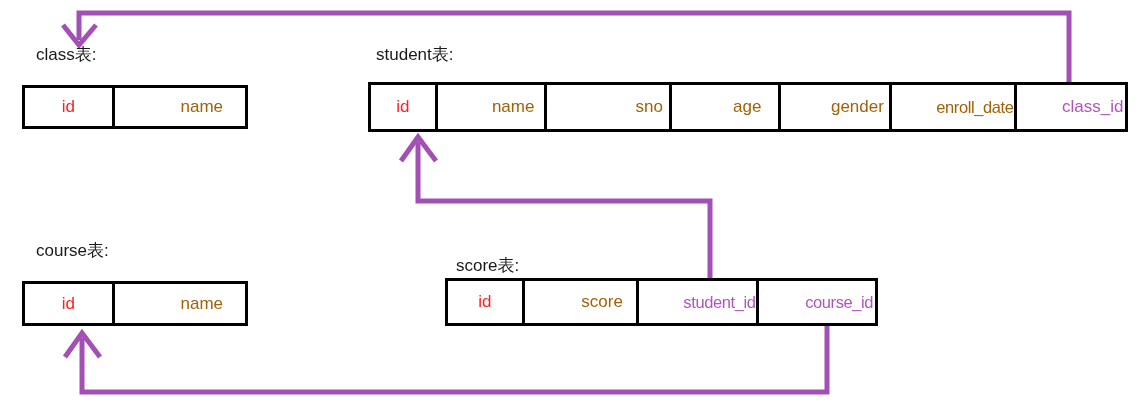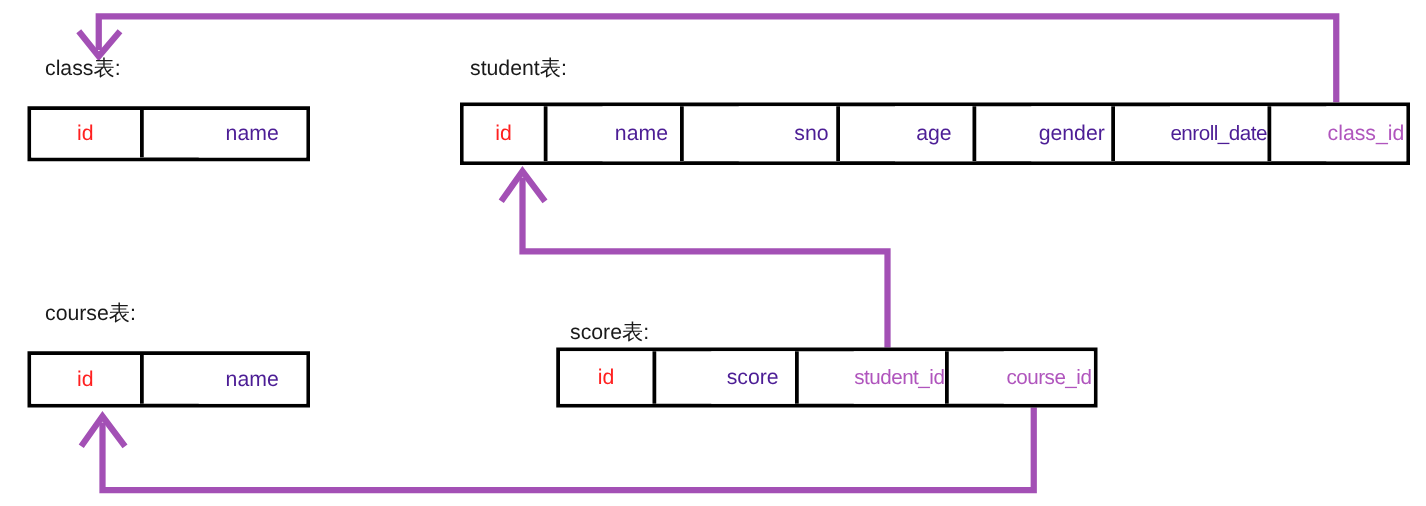--- a/index.html
+++ b/index.html
@@ -30,21 +30,21 @@
     background: #ffffff;
     gap: 44px;
   }
   .db-cell {
     box-sizing: border-box;
     display: flex;
     align-items: center;
     justify-content: center;
     border-right: 3px solid #000000;
     font-size: 17px;
-    color: #4c1d95;
+    color: #a16207;
     white-space: nowrap;
     overflow: visible;
     background: #ffffff;
   }
   .db-cell:last-child {
     border-right: none;
   }
   .db-cell.pk {
     color: #ff2020;
   }

